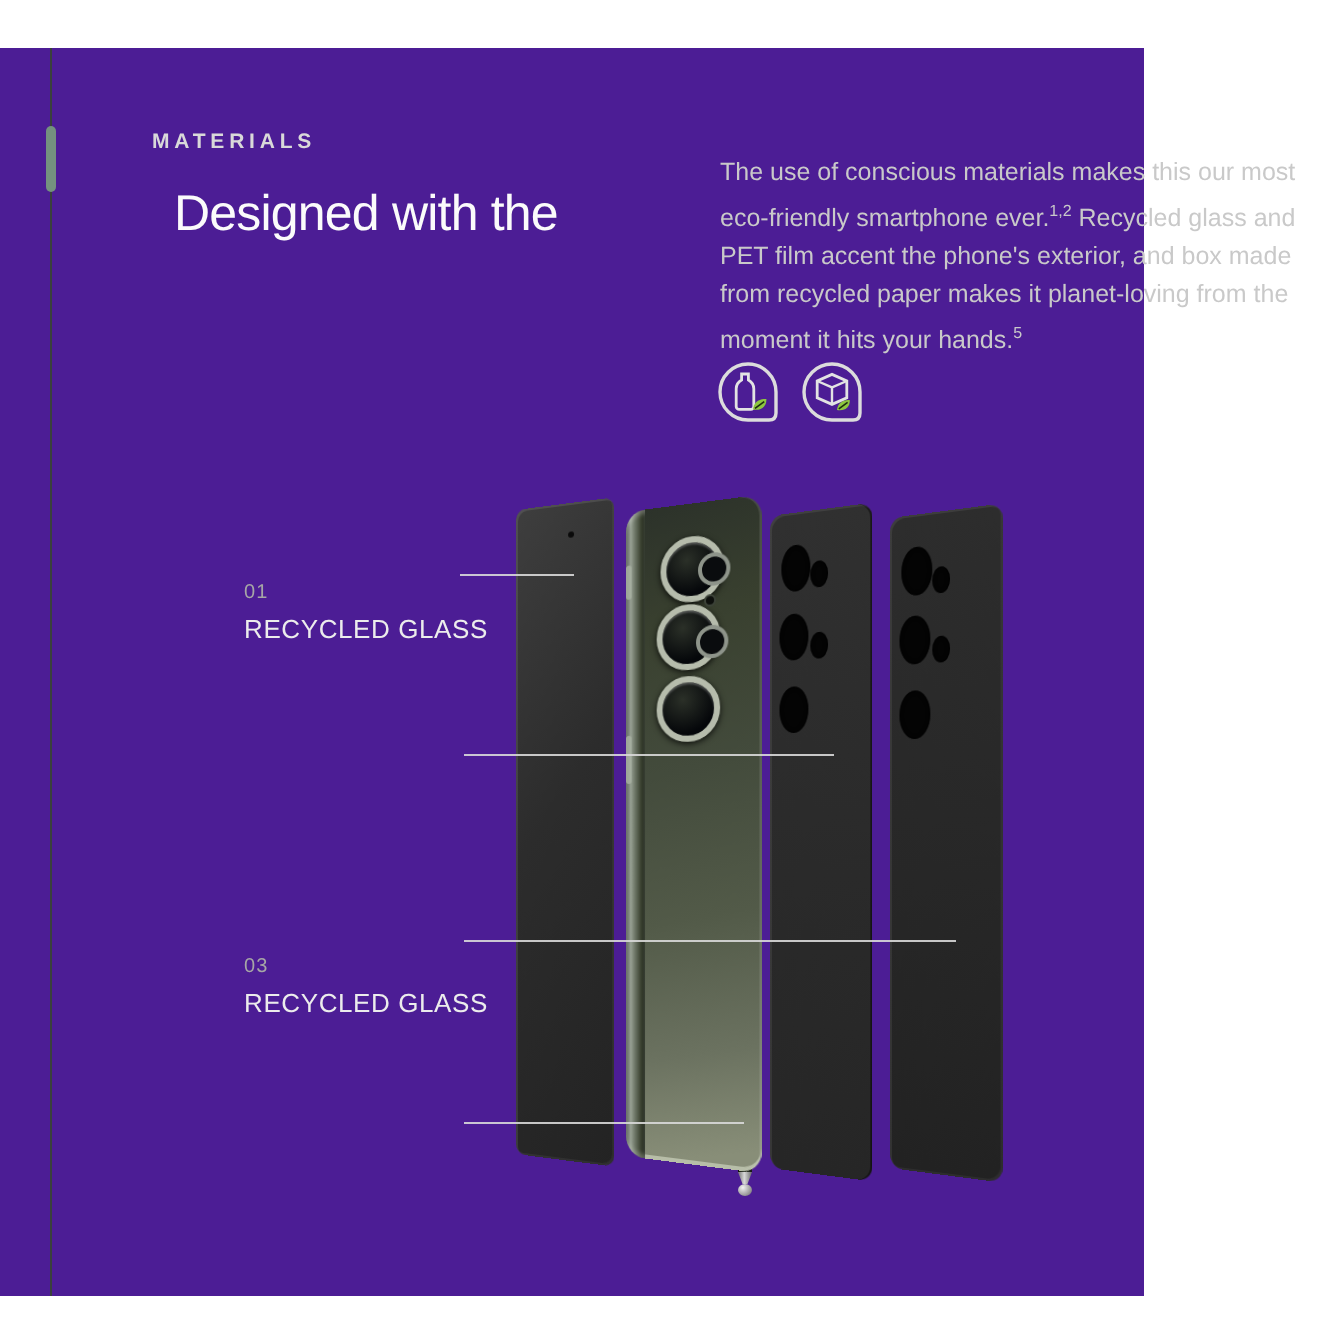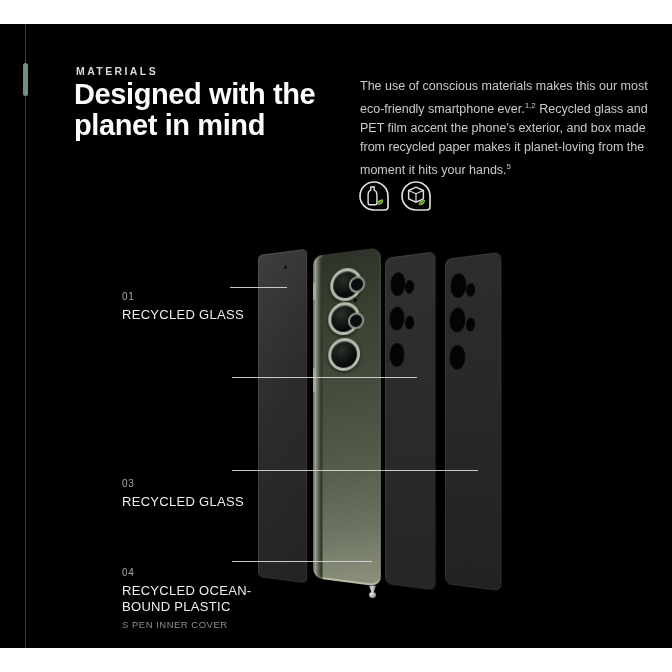--- a/index.html
+++ b/index.html
@@ -1,29 +1,29 @@
 <!DOCTYPE html>
 <html style="--accent-leaf: #8dc63f; --scroll-thumb: #74917f; --leader-line: #d9d9d9; --phone-green-dark: #323930; --phone-green-light: #7b8270; --panel-gray: #2e2e2e; --background: #010101; --frame-band: #ffffff;"><head>
 <meta charset="utf-8">
 <style>
   html,body{margin:0;padding:0;background:#777;}
   .stage{position:relative;width:672px;height:672px;margin:0 auto;background:#ffffff;
          font-family:"Liberation Sans", sans-serif;overflow:hidden;}
-  .content{position:absolute;left:0;top:24px;width:672px;height:624px;background:#000000;}
+  .content{position:absolute;left:0;top:24px;width:572px;height:624px;background:#4c1d95;}
 
   
   .scroll-track{position:absolute;left:25px;top:0;width:1px;height:624px;background:#3a403c;}
   .scroll-thumb{position:absolute;left:-2px;top:39px;width:5px;height:33px;border-radius:3px;
                 background:var(--scroll-thumb,#74917f);}
 
   
   .eyebrow{position:absolute;left:76px;top:41px;font-size:10.5px;font-weight:700;
            letter-spacing:2.4px;color:#d9d9d9;}
-  .title{position:absolute;left:74px;top:55px;margin:0;font-size:29px;line-height:31px;
-         font-weight:700;letter-spacing:-0.4px;color:#fbfbfb;}
+  .title{position:absolute;left:74px;top:55px;margin:13px;font-size:25px;line-height:31px;
+         font-weight:400;letter-spacing:-0.4px;color:#fbfbfb;}
   .intro{position:absolute;left:360px;top:53px;width:292px;margin:0;font-size:12.5px;
          line-height:19px;color:#c9c9c9;}
   .intro sup{font-size:8px;letter-spacing:0;}
 
   
   .badge{position:absolute;top:154px;width:36px;height:36px;}
   .badge svg{display:block;}
 
   
   .diag-item{position:absolute;left:122px;color:#ececec;}
@@ -78,21 +78,21 @@
 <body>
 
 <div class="stage">
   <div class="content">
 
     <div class="scroll-track">
       <div class="scroll-thumb"></div>
     </div>
 
     <div class="eyebrow">MATERIALS</div>
-    <h1 class="title"><span>Designed with the</span><br><span>planet in mind</span></h1>
+    <h1 class="title"><span>Designed with the</span><br></h1>
 
     <p class="intro"><span>The use of conscious materials makes this our most eco-friendly smartphone ever.</span><sup>1,2</sup> <span>Recycled glass and PET film accent the phone's exterior, and box made from recycled paper makes it planet-loving from the moment it hits your hands.</span><sup>5</sup></p>
 
     <div class="badge" style="left:356px">
       <svg width="36" height="36" viewBox="0 0 36 36">
         <path d="M32 18 A14 14 0 1 0 18 32 L28.5 32 Q32 32 32 28.5 Z" fill="none" stroke="#dcdcdc" stroke-width="1.7"></path>
         <path d="M14.8 9h3.4v3c1.8 1 2.7 2.5 2.7 4.4v8.8c0 .8-.7 1.5-1.5 1.5h-5.8c-.8 0-1.5-.7-1.5-1.5v-8.8c0-1.9.9-3.4 2.7-4.4z" fill="none" stroke="#e3e3e3" stroke-width="1.4"></path>
         <path d="M20.5 26.8c.3-3.6 3-5.6 6.7-5.3c.2 3.8-2.6 6-6.7 5.3z" style="fill:var(--accent-leaf,#8dc63f)"></path>
         <path d="M21.5 26.2l4.6-3.4" stroke="#1c2a10" stroke-width=".8" fill="none"></path>
       </svg>
@@ -107,25 +107,20 @@
       </svg>
     </div>
 
     <div class="diag-item" style="top:240px">
       <div class="diag-num">01</div>
       <div class="diag-label">RECYCLED GLASS</div>
     </div>
     <div class="diag-item" style="top:427px">
       <div class="diag-num">03</div>
       <div class="diag-label">RECYCLED GLASS</div>
-    </div>
-    <div class="diag-item" style="top:516px">
-      <div class="diag-num">04</div>
-      <div class="diag-label"><span>RECYCLED OCEAN-</span><br><span>BOUND PLASTIC</span></div>
-      <div class="diag-sub">S PEN INNER COVER</div>
     </div>
 
     <div class="leader" style="left:230px;top:263px;width:57px"></div>
     <div class="leader" style="left:232px;top:353px;width:185px"></div>
     <div class="leader" style="left:232px;top:446px;width:246px"></div>
     <div class="leader" style="left:232px;top:537px;width:140px"></div>
 
     <div class="panel glass">
       <div class="cam-dot"></div>
     </div>

